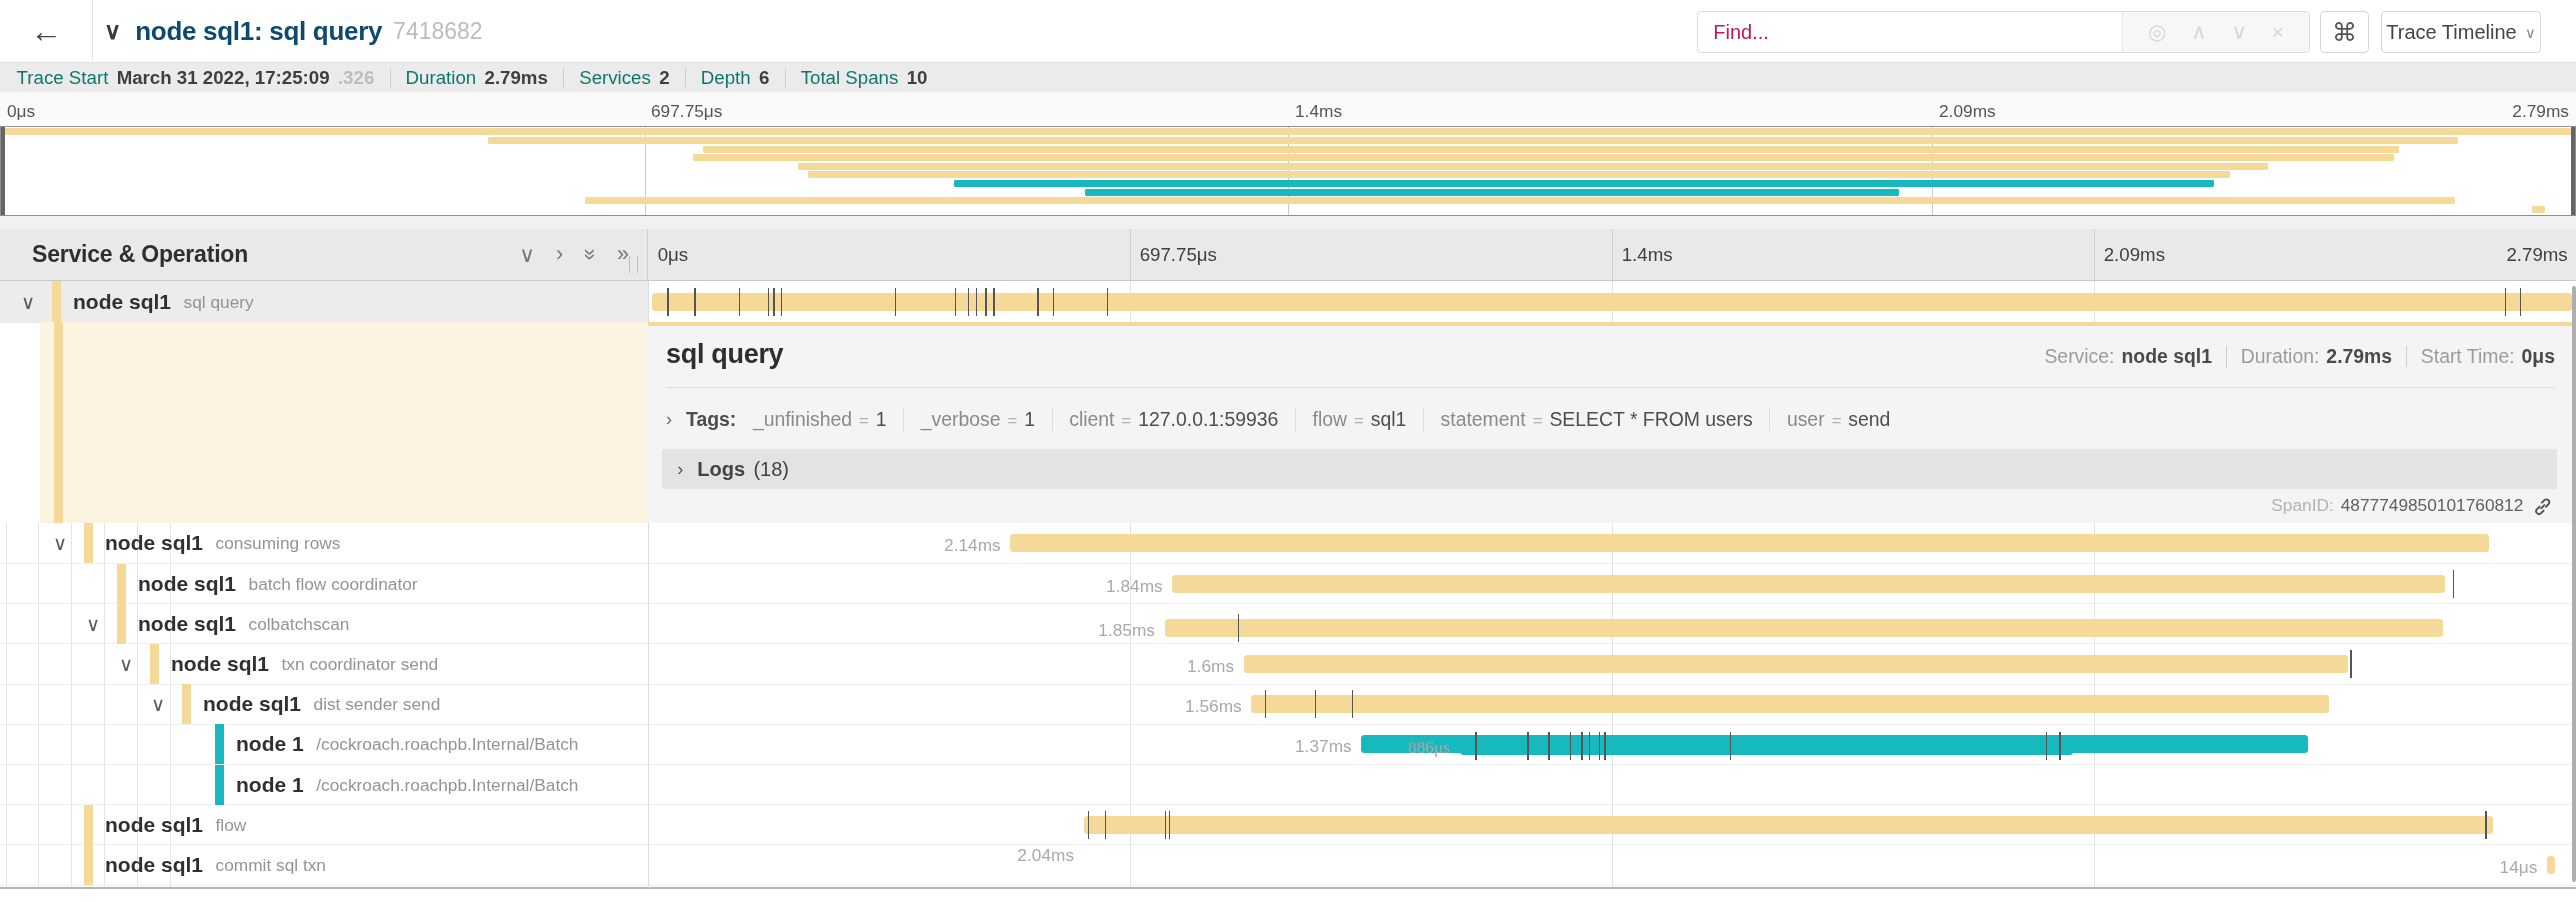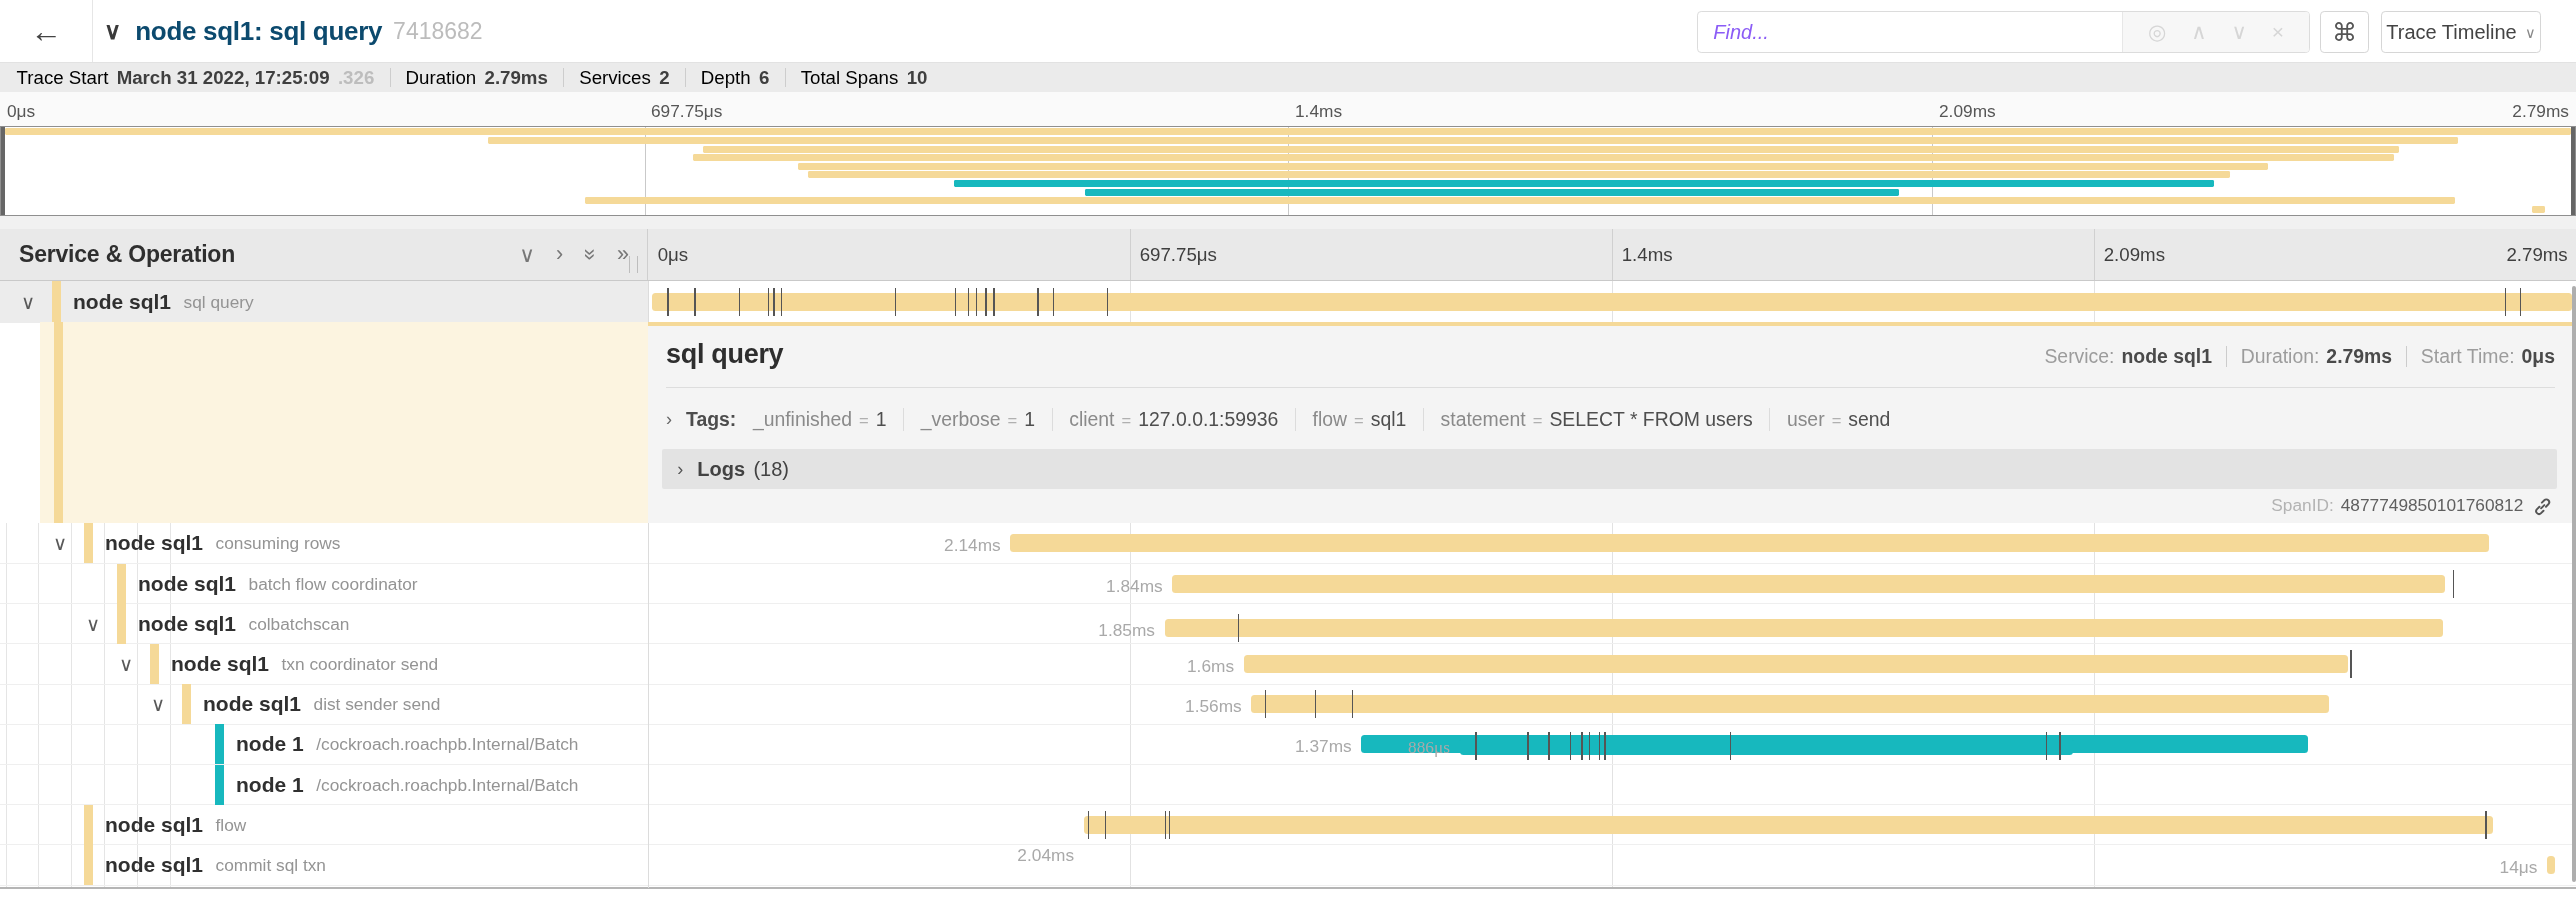--- a/index.html
+++ b/index.html
@@ -10,46 +10,46 @@
   .abs{position:absolute;}
 
   
   .topbar{position:absolute;left:0;top:0;width:2576px;height:62px;background:#fff;border-bottom:0.7px solid #e2e2e2;}
   .backbtn{position:absolute;left:0;top:0;width:92px;height:62px;border-right:0.7px solid #e6e6e6;display:flex;align-items:center;justify-content:center;font-size:32px;color:#444;cursor:pointer;}
   .titlewrap{position:absolute;left:104px;top:0;height:62px;display:flex;align-items:center;}
   .title-chevron{font-size:23.6px;color:#3a3a3a;font-weight:bold;margin-right:14px;}
   .trace-title{font-size:26px;font-weight:bold;color:#0c4a6e;letter-spacing:-0.3px;}
   .trace-id{font-size:23px;color:#bcbcbc;margin-left:11px;}
   .findgroup{position:absolute;left:1697px;top:11px;width:611px;height:40px;border:0.7px solid #dcdcdc;border-radius:4.2px;background:#fff;display:flex;overflow:hidden;}
-  .findinput{flex:1;display:flex;align-items:center;padding-left:15.3px;font-size:20px;color:#8b5cf6;font-style:italic;}
+  .findinput{flex:1;display:flex;align-items:center;padding-left:15.3px;font-size:20px;color:#be185d;}
   .findsuffix{width:186px;background:#f7f7f7;border-left:0.7px solid #e7e7e7;display:flex;align-items:center;justify-content:space-evenly;font-size:21px;color:#d6d6d6;}
   .kbbtn{position:absolute;left:2320px;top:11px;width:47px;height:40px;border:0.7px solid #d6d6d6;border-radius:4.2px;background:#fff;display:flex;align-items:center;justify-content:center;font-size:25px;color:#555;cursor:pointer;}
   .viewbtn{position:absolute;left:2381px;top:11px;width:158px;height:40px;border:0.7px solid #d6d6d6;border-radius:4.2px;background:#fff;display:flex;align-items:center;justify-content:center;font-size:20px;color:#444;cursor:pointer;gap:8.3px;}
   .viewbtn .vchev{font-size:14.6px;color:#888;}
 
   
   .statsbar{position:absolute;left:0;top:63px;width:2576px;height:29px;background:#ebebeb;display:flex;align-items:center;padding-left:16.6px;box-sizing:border-box;font-size:18.7px;}
   .stat{display:flex;align-items:baseline;gap:8.3px;}
-  .stat .lbl{color:#000000;}
+  .stat .lbl{color:#0f766e;}
   .stat .val{color:#3f3f3f;font-weight:bold;}
   .stat .sfx{color:#bdbdbd;font-weight:bold;}
   .stat-sep{width:0.7px;height:19.4px;background:#cdcdcd;margin:0 15.3px;align-self:center;}
 
   
   .mm-labels{position:absolute;left:0;top:92px;width:2576px;height:34px;background:#fafafa;font-size:17.3px;color:#565656;}
   .mm-labels span{position:absolute;bottom:4.2px;}
   .minimap{position:absolute;left:0;top:126px;width:2576px;height:90px;box-sizing:border-box;border:1.4px solid #8f8f8f;background:#fff;}
   .mm-grid{position:absolute;top:0;bottom:0;width:0.7px;background:#c9c9c9;}
   .mm-handle{position:absolute;top:0;bottom:0;width:4.2px;background:#666;z-index:3;}
   .mm-bar{position:absolute;height:7px;border-radius:1.4px;min-width:3.5px;}
   .gapband{position:absolute;left:0;top:216px;width:2576px;height:12.5px;background:#f1f1f1;}
 
   
   .sechead{position:absolute;left:0;top:229px;width:2576px;height:52px;background:#e9e9e9;border-bottom:0.7px solid #c9c9c9;box-sizing:border-box;}
-  .sechead-left{position:absolute;left:0;top:0;width:648px;height:51px;border-right:0.7px solid #cfcfcf;box-sizing:border-box;display:flex;align-items:center;padding-left:19px;}
+  .sechead-left{position:absolute;left:0;top:0;width:648px;height:51px;border-right:0.7px solid #cfcfcf;box-sizing:border-box;display:flex;align-items:center;padding-left:32px;}
   .sechead-title{font-size:23px;font-weight:bold;color:#2f2f2f;letter-spacing:-0.2px;}
   .sechead-icons{margin-left:auto;margin-right:18px;display:flex;gap:21px;color:#777;font-size:21.5px;align-items:center;}
   .icon-rot90{display:inline-block;transform:rotate(90deg);}
   .grip{position:absolute;left:629px;bottom:7px;width:7px;height:16.6px;border-left:1.4px solid #bdbdbd;border-right:1.4px solid #bdbdbd;}
   .sechead-right{position:absolute;left:648px;right:0;top:0;height:51px;font-size:18.7px;color:#3f3f3f;}
   .sechead-right .tick-label{position:absolute;top:15.3px;}
   .hdr-grid{position:absolute;top:0;height:51px;width:0.7px;background:#d0d0d0;}
 
   
   .grid-overlay{position:absolute;left:648px;top:281px;width:1928px;height:607px;z-index:0;}

